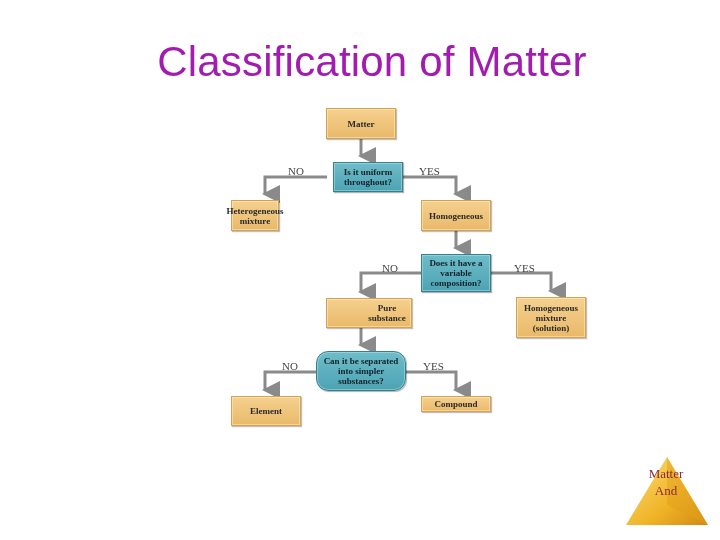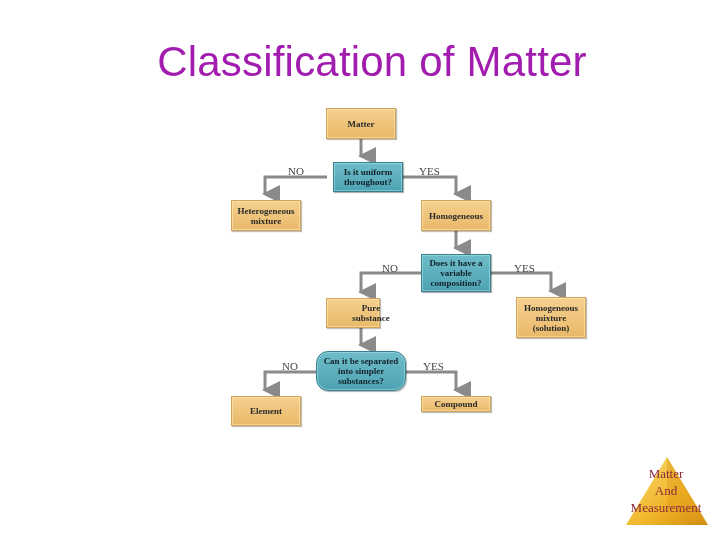--- a/index.html
+++ b/index.html
@@ -84,39 +84,39 @@
 </div>
 
 <div class="box teal" style="left:333px;top:162px;width:70px;height:30px;">
   <span>Is it uniform
 throughout?</span>
 </div>
 
 <div class="label" style="left:288px;top:165px;">NO</div>
 <div class="label" style="left:419px;top:165px;">YES</div>
 
-<div class="box tan" style="left:231px;top:200px;width:70px;height:31px;">
+<div class="box tan" style="left:231px;top:200px;width:48px;height:31px;">
   <span>Heterogeneous
 mixture</span>
 </div>
 
 <div class="box tan" style="left:421px;top:200px;width:70px;height:31px;">
   <span>Homogeneous</span>
 </div>
 
 <div class="box teal" style="left:421px;top:254px;width:70px;height:38px;text-align:center;">
   <span>Does it have a
 variable
 composition?</span>
 </div>
 
 <div class="label" style="left:382px;top:262px;">NO</div>
 <div class="label" style="left:514px;top:262px;">YES</div>
 
-<div class="box tan" style="left:326px;top:298px;width:54px;height:30px;padding-left:36px;">
+<div class="box tan" style="left:326px;top:298px;width:86px;height:30px;padding-left:36px;">
   <span>Pure substance</span>
 </div>
 
 <div class="box tan" style="left:516px;top:297px;width:70px;height:41px;">
   <span>Homogeneous
 mixture
 (solution)</span>
 </div>
 
 <div class="box teal" style="left:316px;top:351px;width:90px;height:40px;border-radius:12px;">
@@ -143,14 +143,13 @@
       <stop offset="0.6" stop-color="#f0b428"></stop>
       <stop offset="1" stop-color="#d08a10"></stop>
     </linearGradient>
   </defs>
   <polygon points="45,2 86,70 4,70" fill="url(#tg)"></polygon>
   <polygon points="45,2 86,70 45,50" fill="#e2a01c" opacity="0.5"></polygon>
 </svg>
 <div class="logo-text">
   <div>Matter</div>
   <div>And</div>
-  <div>Measurement</div>
 </div>
 
 </body></html>

